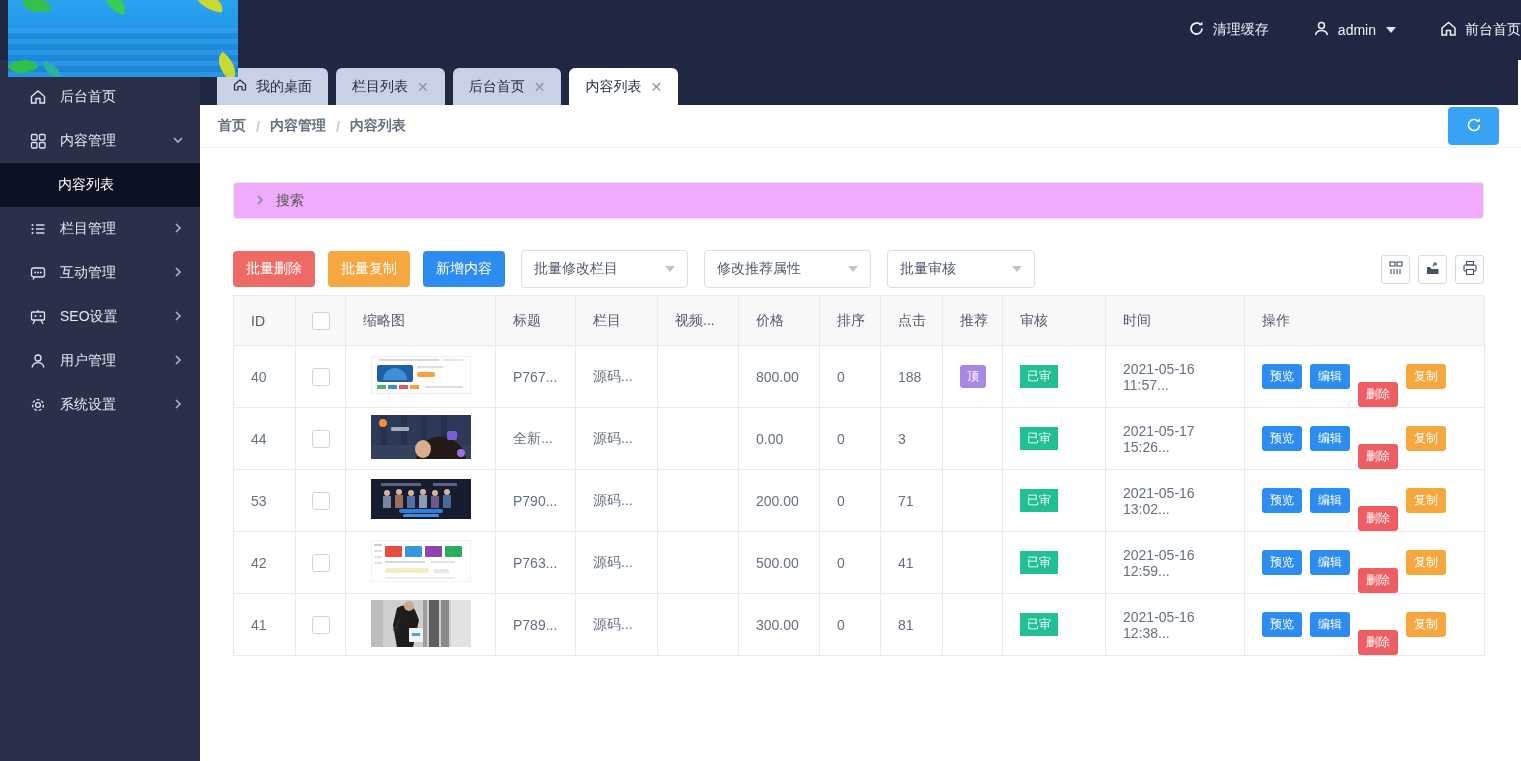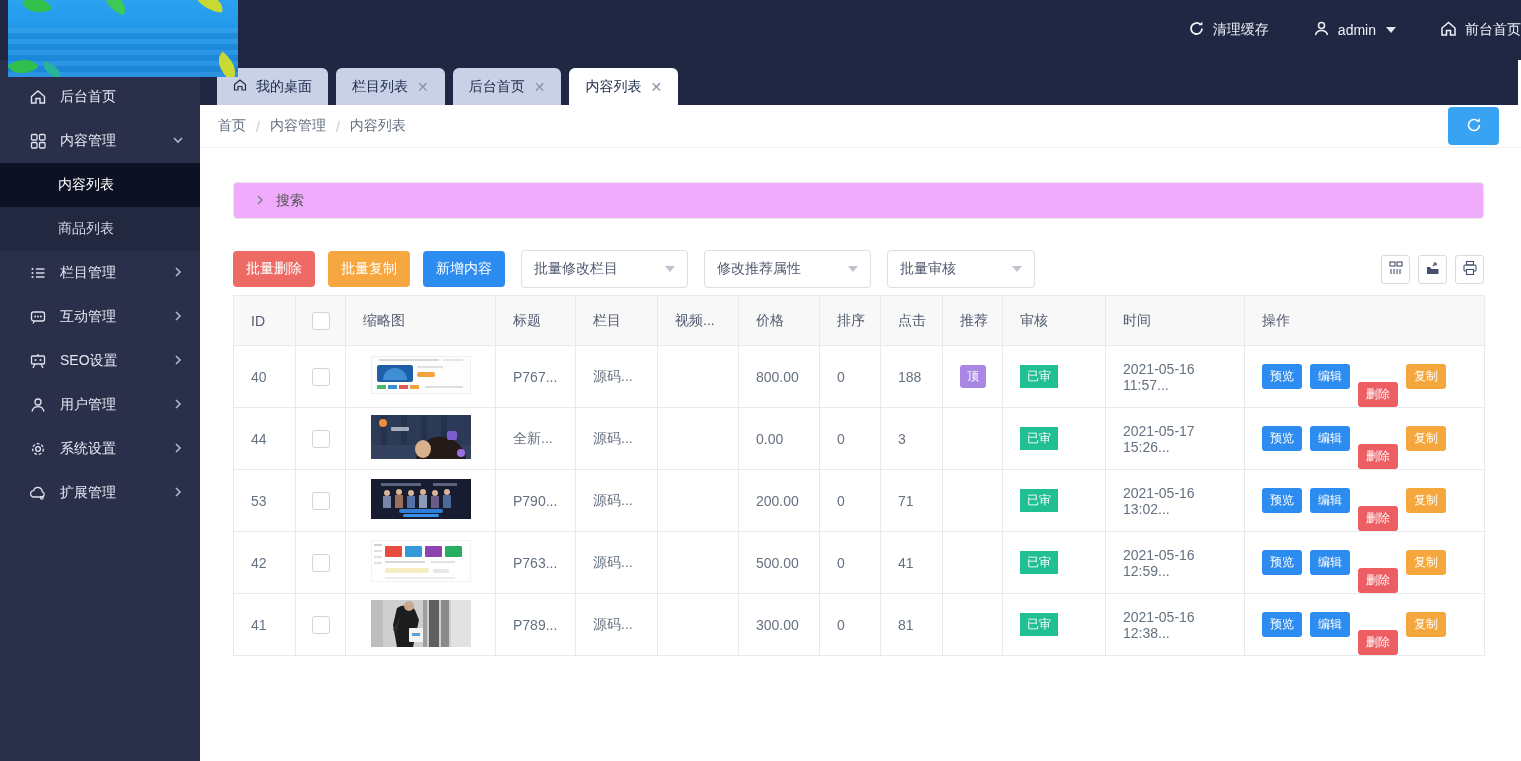--- a/index.html
+++ b/index.html
@@ -36,21 +36,21 @@
   .submenu-item.active { background: #0d1124; color: #ffffff; }
 
   
   .tabstrip { position: absolute; left: 197px; top: 60px; width: 1321px; height: 45px; background: #1f2742; display: flex; align-items: flex-end; padding-left: 20px; gap: 8px; }
   .tab { height: 37px; border-radius: 6px 6px 0 0; background: #c9d1e6; color: #1c2b4a; font-size: 14px; display: flex; align-items: center; padding: 0 16px; gap: 9px; cursor: pointer; }
   .tab.active { background: #ffffff; }
   .tab .close { color: #8a93ad; font-size: 14px; line-height: 1; }
 
   
   .crumb-bar { position: absolute; left: 200px; top: 105px; width: 1321px; height: 43px; background: #ffffff; border-bottom: 1px solid #f0f2f5; display: flex; align-items: center; padding: 0 22px 0 18px; }
-  .crumbs { display: flex; align-items: flex-end; gap: 10px; font-size: 14px; color: #657180; flex: 1; }
+  .crumbs { display: flex; align-items: flex-end; gap: 10px; font-size: 14px; color: #657180; flex: 1; font-weight: bold; }
   .crumb-sep { color: #c5c8ce; }
   .refresh-btn { width: 51px; height: 38px; background: #38a3f3; border: none; border-radius: 4px; display: flex; align-items: center; justify-content: center; cursor: pointer; }
 
   
   .content { position: absolute; left: 200px; top: 148px; width: 1321px; height: 613px; background: #ffffff; padding: 34px 37px 0 33px; }
   .search-panel { width: 1251px; height: 37px; background: #f0abfc; border: 1px solid #e7e7e7; border-radius: 4px; display: flex; align-items: center; padding-left: 20px; gap: 10px; font-size: 14px; color: #555; cursor: pointer; }
 
   .toolbar { margin-top: 31px; width: 1251px; height: 38px; display: flex; align-items: center; }
   .tb-btn { height: 36px; padding: 0 13px; border: none; border-radius: 4px; color: #fff; font-size: 14px; margin-right: 13px; cursor: pointer; }
   .tb-del { background: #ed6a65; }
@@ -154,23 +154,20 @@
         <svg width="12" height="12" viewBox="0 0 12 12">
             <polyline points="2,4 6,8 10,4" fill="none" stroke="#aeb6ce" stroke-width="1.6"></polyline>
           </svg>
       </span>
     </div>
 
     <div class="submenu">
       <div class="submenu-item active">
         <span>内容列表</span>
       </div>
-      <div class="submenu-item">
-        <span>商品列表</span>
-      </div>
     </div>
 
     <div class="menu-item">
       <span class="mi-icon">
         <svg width="18" height="18" viewBox="0 0 18 18">
             <circle cx="3.5" cy="5" r="1" fill="#dfe4f2"></circle>
             <circle cx="3.5" cy="9" r="1" fill="#dfe4f2"></circle>
             <circle cx="3.5" cy="13" r="1" fill="#dfe4f2"></circle>
             <line x1="7" y1="5" x2="15.5" y2="5" stroke="#dfe4f2" stroke-width="1.4"></line>
             <line x1="7" y1="9" x2="15.5" y2="9" stroke="#dfe4f2" stroke-width="1.4"></line>
@@ -244,34 +241,20 @@
           </svg>
       </span>
       <span class="mi-label">系统设置</span>
       <span>
         <svg width="12" height="12" viewBox="0 0 12 12">
             <polyline points="4,2 8,6 4,10" fill="none" stroke="#aeb6ce" stroke-width="1.6"></polyline>
           </svg>
       </span>
     </div>
 
-    <div class="menu-item">
-      <span class="mi-icon">
-        <svg width="18" height="18" viewBox="0 0 18 18">
-            <path d="M5 13a3.2 3.2 0 0 1-.4-6.4 4.4 4.4 0 0 1 8.6 1A2.8 2.8 0 0 1 13 13z" fill="none" stroke="#dfe4f2" stroke-width="1.3"></path>
-            <circle cx="12.8" cy="13.8" r="1.3" fill="none" stroke="#dfe4f2" stroke-width="1.2"></circle>
-          </svg>
-      </span>
-      <span class="mi-label">扩展管理</span>
-      <span>
-        <svg width="12" height="12" viewBox="0 0 12 12">
-            <polyline points="4,2 8,6 4,10" fill="none" stroke="#aeb6ce" stroke-width="1.6"></polyline>
-          </svg>
-      </span>
-    </div>
   </div>
 
   <div class="tabstrip">
     <div class="tab">
       <span>
         <svg width="14" height="14" viewBox="0 0 14 14">
             <path d="M1.5 6.5L7 2l5.5 4.5V12H9V8.5H5V12H1.5z" fill="none" stroke="#1c2b4a" stroke-width="1.2"></path>
           </svg>
       </span>
       <span>我的桌面</span>

